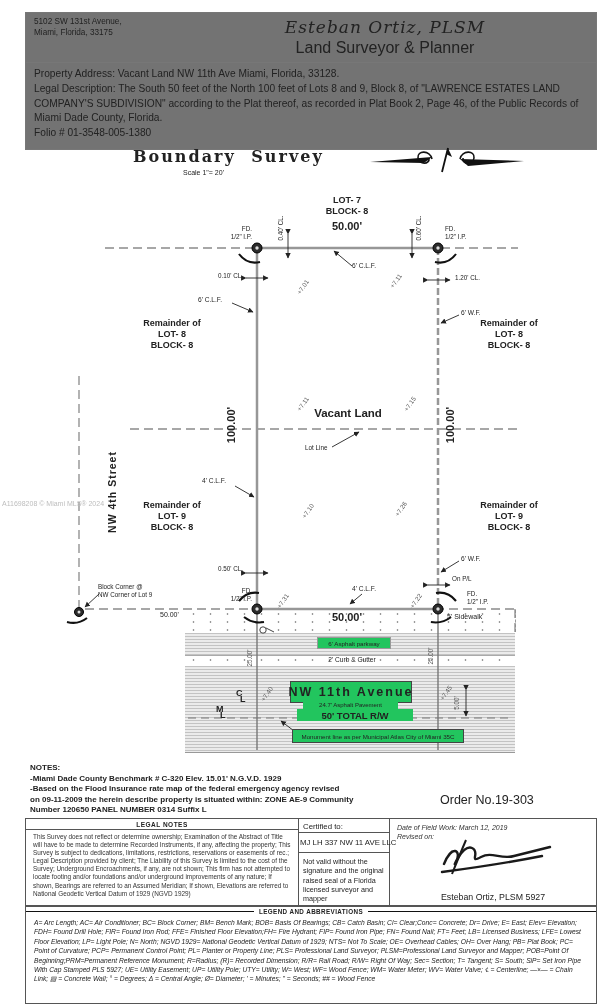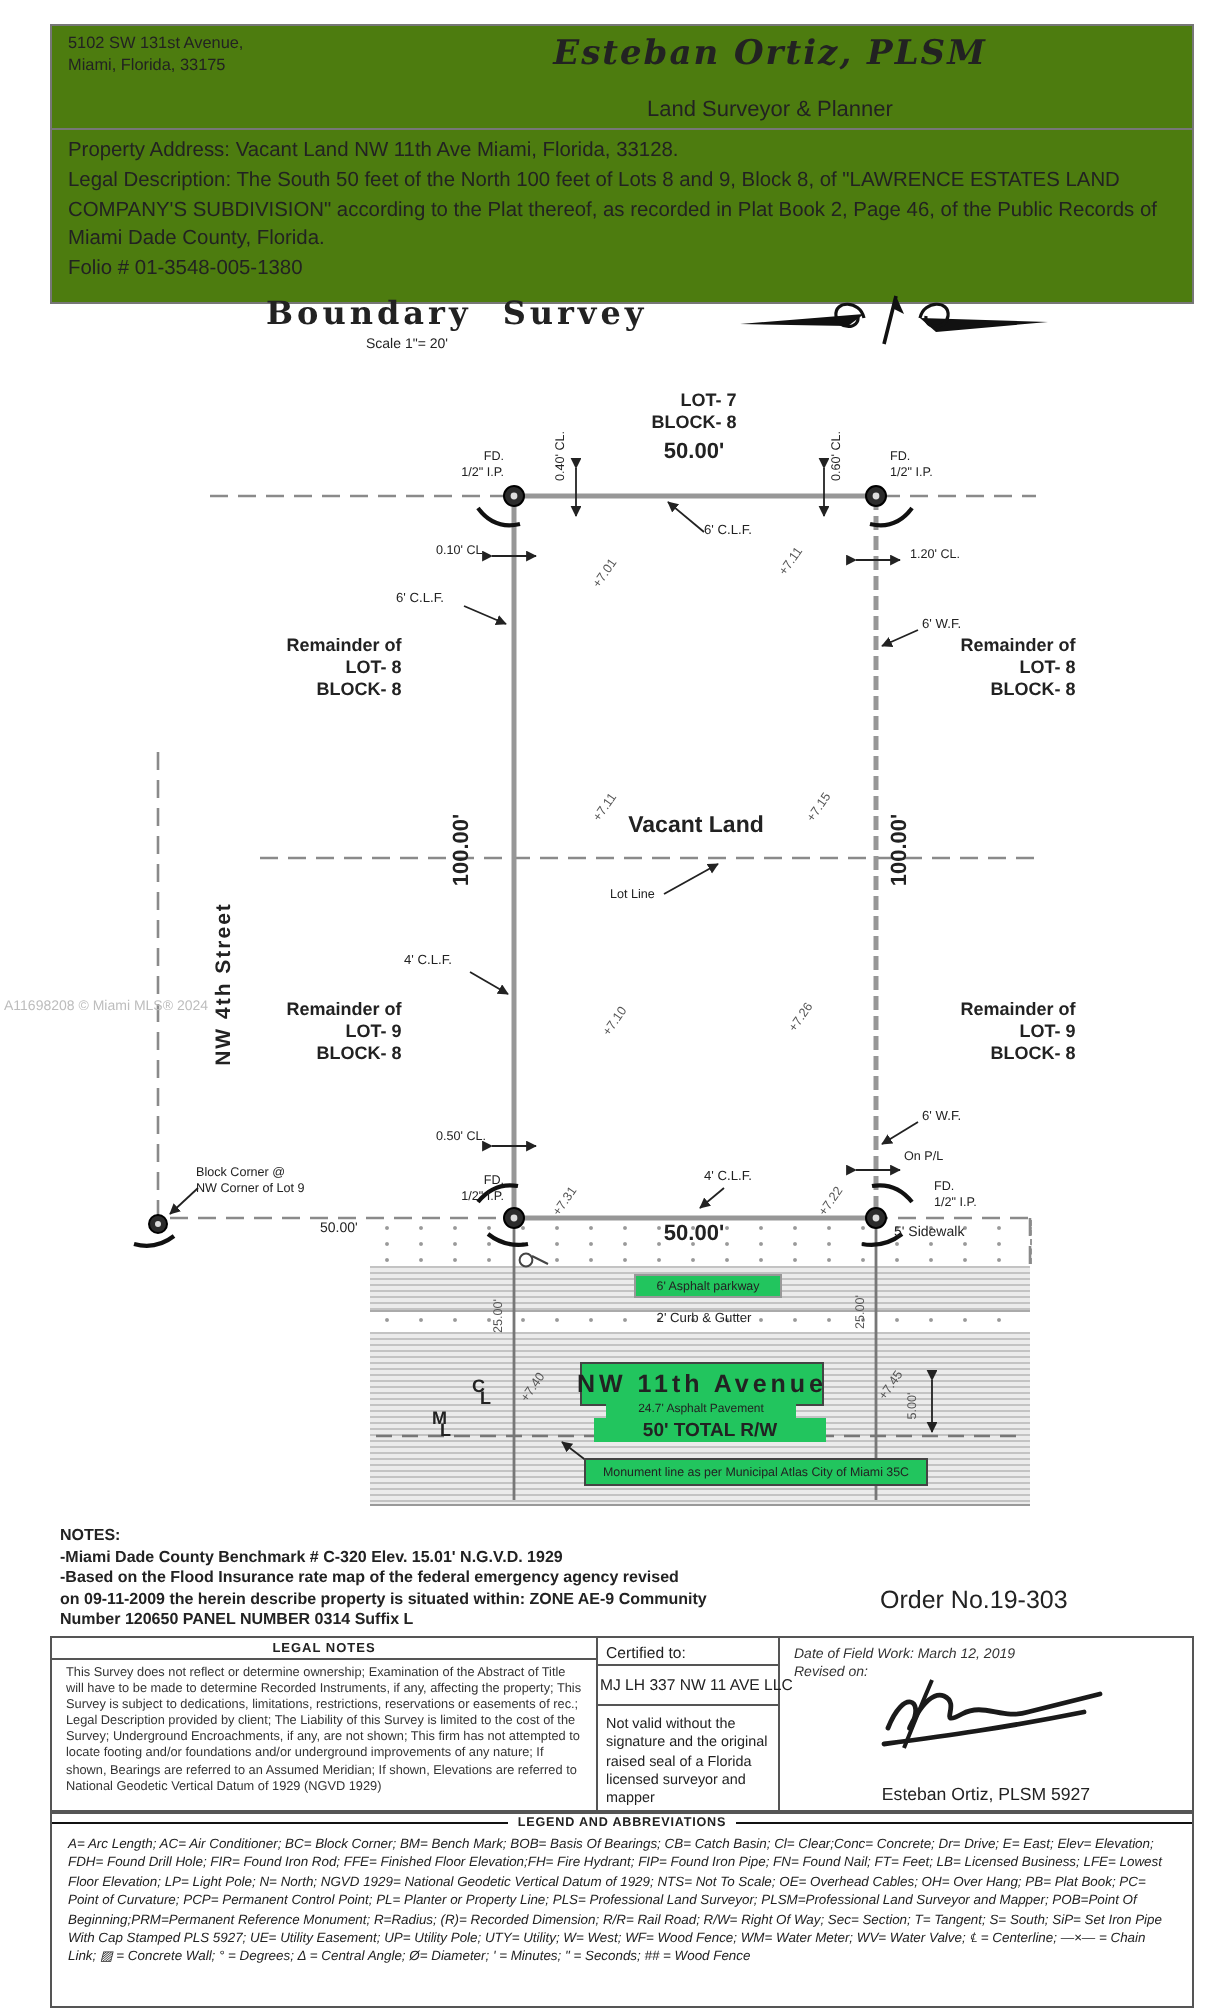--- a/index.html
+++ b/index.html
@@ -2,38 +2,38 @@
 <html><head>
 <meta charset="utf-8">
 <style>
   html,body{margin:0;padding:0;background:#fff}
   .sheet{position:relative;width:612px;height:1008px;background:#fff;overflow:hidden;
          font-family:"Liberation Sans",sans-serif;color:#222;outline:1px solid #e3e3e3}
   .a{position:absolute}
   .t{font-family:"Liberation Sans",sans-serif;color:#222}
   .nw{white-space:nowrap}
   .b{font-weight:bold}
-  .tc{text-align:right}
+  .tc{text-align:center}
   .trr{text-align:right}
   .u{}
   .ctr{transform:translate(-50%,-50%)}
   .r90{transform:translate(-50%,-50%) rotate(-90deg)}
   .r55{transform:translate(-50%,-50%) rotate(-55deg);color:#555}
   .f6{font-size:6.3px;line-height:7.6px}
   .f65{font-size:6.6px;line-height:8px}
   .f7{font-size:7px;line-height:8.5px}
   .f8{font-size:8px;line-height:10.5px}
   .f11{font-size:11px;line-height:12px}
   
-  .hdr{position:absolute;left:25px;top:12px;width:570px;border:1.5px solid #777;background:#4d7c0f}
+  .hdr{position:absolute;left:25px;top:12px;width:570px;border:1.5px solid #777;background:#737373}
   .hdr-top{display:flex;border-bottom:1.5px solid #777;padding:4px 8px 3px;min-height:42px}
   .hdr-addr{width:148px;font-size:8.2px;line-height:10.5px}
   .hdr-center{flex:1;text-align:center}
-  .hdr-title{font-family:"DejaVu Serif",serif;font-style:italic;font-weight:bold;font-size:17px;letter-spacing:1px}
-  .hdr-role{font-size:11px;margin-top:12px}
+  .hdr-title{font-family:"DejaVu Serif",serif;font-style:italic;font-weight:normal;font-size:17px;letter-spacing:1px}
+  .hdr-role{font-size:16px;margin-top:2px}
   .hdr-contact{width:125px;font-size:8px;line-height:11px}
   .hdr-body{padding:4px 8px 8px;font-size:10.2px;line-height:14.8px}
   
   .band{position:absolute;left:185px;width:330px}
   .hatch{background:repeating-linear-gradient(180deg,#c3c3c3 0 1px,#ebebeb 1px 3px)}
   .dots{background-image:radial-gradient(circle,#9a9a9a 0.7px,transparent 1.2px);background-size:17px 8px;background-color:#fff}
   .chip{position:absolute;background:#22c55e;display:flex;align-items:center;justify-content:center;white-space:nowrap}
   .bordered{border:1px solid #444}
   .clstack{display:flex;flex-direction:column;font-weight:bold;font-size:9px;line-height:7px}
   .clstack .lo{margin-left:4px;margin-top:-1px}

